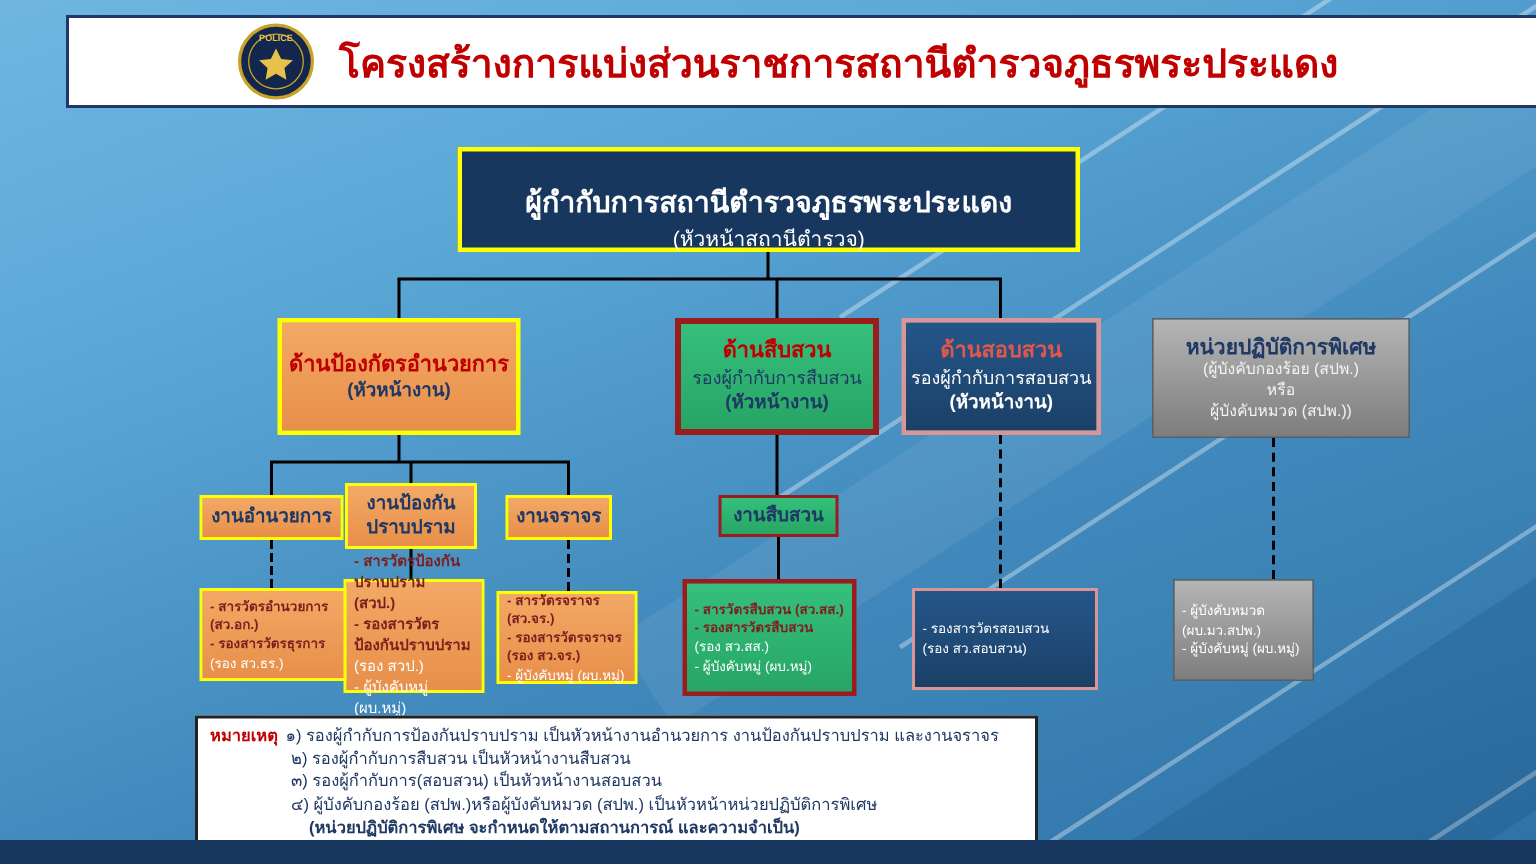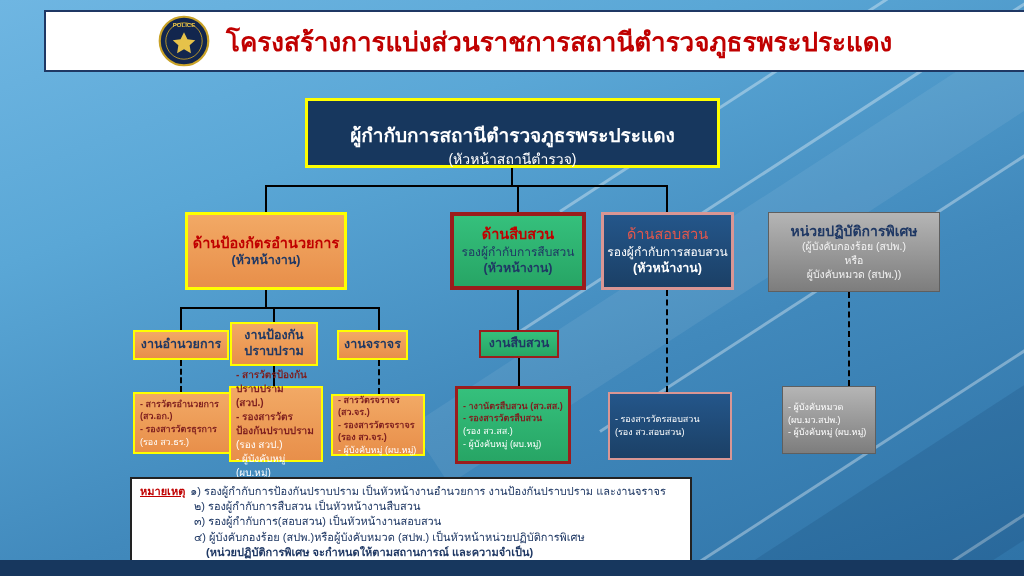--- a/index.html
+++ b/index.html
@@ -19,21 +19,21 @@
   .box{position:absolute;box-sizing:border-box;display:flex;flex-direction:column;
     align-items:center;justify-content:center;text-align:center;line-height:1.25;}
   .root{background:#17375e;border:3px solid #ffff00;color:#fff;}
   .root .t1{font-size:19px;font-weight:bold;margin-top:26px;}
   .root .t2{font-size:14px;margin-top:3px;}
   .orange{background:linear-gradient(180deg,#f2a965,#e88f4a);border:3px solid #ffff00;}
   .green{background:linear-gradient(180deg,#35c07c,#27a565);border:4px solid #9b1c1c;}
   .blue{background:linear-gradient(180deg,#24568a,#1b4066);border:3px solid #d99694;}
   .gray{background:linear-gradient(180deg,#b5b5b5,#7d7d7d);border:1px solid #5f5f5f;}
   .b-title{font-size:14.5px;font-weight:bold;color:#c00000;}
-  .b-title-red2{font-size:14.5px;font-weight:normal;color:#e2574c;}
+  .b-title-red2{font-size:14.5px;font-weight:bold;color:#e2574c;}
   .b-role{font-size:12px;color:#1f3864;margin-top:2px;}
   .b-note{font-size:12.5px;font-weight:bold;color:#1f3864;margin-top:1px;}
   .b-role-w{font-size:12px;color:#ffffff;margin-top:2px;}
   .b-note-w{font-size:12.5px;font-weight:bold;color:#ffffff;margin-top:1px;}
   .g-title{font-size:14px;font-weight:bold;color:#1f3864;}
   .g-sub{font-size:10.5px;color:#f2f2f2;line-height:1.3;}
   .unit{font-size:12.5px;font-weight:bold;color:#1f3864;}
   .unit-box{border-width:2px;}
   .det{align-items:flex-start;justify-content:center;text-align:left;padding:4px 5px;}
   .det div{width:100%;}
@@ -43,21 +43,21 @@
   .t-wt{color:#ffffff;}
   .t-gold{color:#f4b183;font-weight:bold;}
   
   .cv{position:absolute;width:2px;background:#000;}
   .ch{position:absolute;height:2px;background:#000;}
   .cd{position:absolute;width:0;border-left:2px dashed #000;}
   
   #notes{position:absolute;left:130px;top:477px;width:562px;height:86px;background:#ffffff;
     border:2px solid #222;box-sizing:border-box;padding:5px 8px;color:#1f3864;}
   .nline{font-size:11px;line-height:1.38;}
-  .nlabel{color:#c00000;font-weight:bold;text-decoration:underline;margin-right:5px;}
+  .nlabel{color:#c00000;font-weight:bold;margin-right:5px;}
   .n-ind{padding-left:54px;}
   .n-bold{font-weight:bold;padding-left:66px;}
   #footerbar{position:absolute;left:0;top:560px;width:1024px;height:16px;background:#17375e;}
 </style>
 </head>
 <body>
 
 <div id="slide">
 
   <div class="stripe" style="left:560px;top:210px;width:620px;"></div>
@@ -158,21 +158,21 @@
   </div>
 
   <div class="box orange det d-sm" style="left:331px;top:394px;width:94px;height:62px;border-width:2px;">
     <div class="t-dr">- สารวัตรจราจร (สว.จร.)</div>
     <div class="t-dr">- รองสารวัตรจราจร</div>
     <div class="t-dr">(รอง สว.จร.)</div>
     <div class="t-wt">- ผู้บังคับหมู่ (ผบ.หมู่)</div>
   </div>
 
   <div class="box green det d-sm" style="left:455px;top:386px;width:116px;height:78px;border-width:3px;">
-    <div class="t-dr">- างานัตรสืบสวน (สว.สส.)</div>
+    <div class="t-dr">- สารวัตรสืบสวน (สว.สส.)</div>
     <div class="t-dr">- รองสารวัตรสืบสวน</div>
     <div class="t-wt">(รอง สว.สส.)</div>
     <div class="t-wt">- ผู้บังคับหมู่ (ผบ.หมู่)</div>
   </div>
 
   <div class="box blue det d-sm" style="left:608px;top:392px;width:124px;height:68px;border-width:2px;">
     <div class="t-wt">- รองสารวัตรสอบสวน</div>
     <div class="t-wt">(รอง สว.สอบสวน)</div>
   </div>
 

